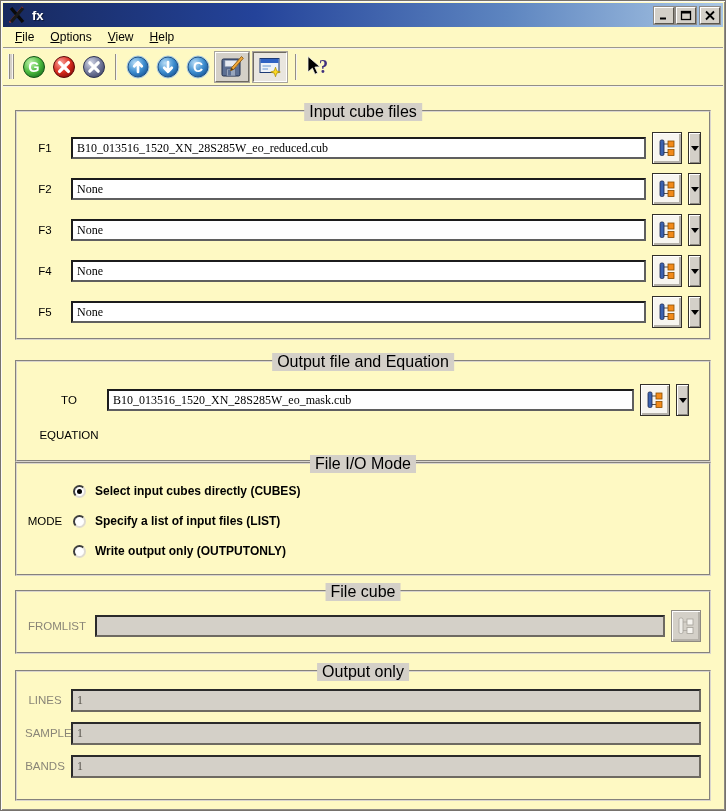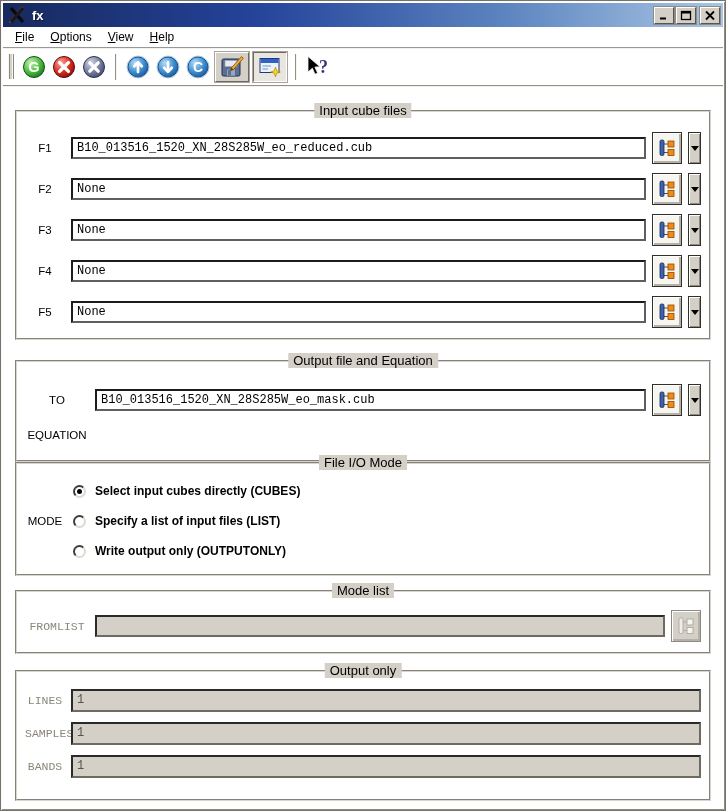--- a/index.html
+++ b/index.html
@@ -3,21 +3,21 @@
 <meta charset="utf-8">
 <style>
   html,body{margin:0;padding:0;}
   body{
     width:726px;height:811px;overflow:hidden;position:relative;
     background:#d4d0c8;
     font-family:"Liberation Sans","DejaVu Sans",sans-serif;
     font-size:12px;color:#000;
     -webkit-font-smoothing:antialiased;
   }
-  .window{position:absolute;inset:0;background:#ffffff;
+  .window{position:absolute;inset:0;background:#fef9c3;
     border:1px solid #76726c;
     box-shadow:inset 1px 1px 0 #fbfaf7, inset -1px -1px 0 #8e8a84;
     box-sizing:border-box;padding:2px;}
   
   .titlebar{height:24px;display:flex;align-items:center;
     background:linear-gradient(to right,#17295e 0%,#24439a 35%,#5d85c0 70%,#a9c6e4 100%);
     padding:0 3px;}
   .titlebar .ticon{width:18px;height:18px;margin-left:2px;flex:0 0 auto;}
   .titlebar .ttext{color:#fff;font-weight:bold;font-size:13px;margin-left:6px;flex:1 1 auto;
     text-shadow:1px 1px 1px rgba(0,0,0,.5);}
@@ -40,43 +40,43 @@
   .tbbtn{width:28px;height:28px;display:flex;align-items:center;justify-content:center;
     background:transparent;border:none;padding:0;margin:0 1px;cursor:default;}
   .tbbtn svg{display:block;}
   .tbbtn.framed{width:34px;height:30px;background:#d4d0c8;
     border:1px solid;border-color:#fff #6e6a62 #6e6a62 #fff;box-shadow:0 0 0 1px #a8a49c;margin:0 2px;}
   .tbbtn.pressed{background:#e9e6df;border-color:#6e6a62 #fff #fff #6e6a62;}
   
   .content{padding:0 12px;}
   .groupbox{position:relative;border:2px groove #d9d5cd;box-sizing:border-box;}
   .gtitle{position:absolute;top:-9px;left:50%;transform:translateX(-50%);
-    background:#d4d0c8;padding:0 5px;white-space:nowrap;font-size:13px;}
+    background:#d4d0c8;padding:0 5px;white-space:nowrap;font-size:16px;}
   
   .frow{display:grid;align-items:center;column-gap:6px;}
   .lab{text-align:center;font-size:11.5px;}
-  .lab.gray{color:#8a8678;font-family:Liberation Mono, monospace;}
+  .lab.gray{color:#8a8678;}
   input.tf{height:22px;box-sizing:border-box;background:#fff;
     border:2px solid;border-color:#1c1c1c #5f5f5f #5f5f5f #1c1c1c;
-    font-family:Liberation Mono, monospace;font-size:12px;
+    font-family:Liberation Serif, serif;font-size:12px;
     padding:0 4px;width:100%;outline:none;}
   input.tf:disabled,input.tf.dis{background:#d4d0c8;color:#57544d;border-color:#2a2a2a #6e6a62 #6e6a62 #2a2a2a;}
   .browsebtn{width:30px;height:32px;box-sizing:border-box;background:#f7f5f0;
     border:1px solid #33302b;box-shadow:inset 1px 1px 0 #fff,inset -2px -2px 0 #b5b1a9;
     display:flex;align-items:center;justify-content:center;padding:0;cursor:default;}
   .browsebtn.dis{background:#d4d0c8;border-color:#8e8a82;box-shadow:inset 1px 1px 0 #fff,inset -2px -2px 0 #b5b1a9;}
   .dropbtn{width:13px;height:32px;box-sizing:border-box;background:#d4d0c8;
     border:1px solid #33302b;box-shadow:inset 1px 1px 0 #fff,inset -1px -1px 0 #8e8a82;
     display:flex;align-items:center;justify-content:center;padding:0;cursor:default;}
   .dropbtn .tri{width:0;height:0;border-left:4px solid transparent;border-right:4px solid transparent;border-top:5px solid #000;}
   
   .g1{margin-top:24px;padding:20px 8px 10px;}
   .g1 .frow{grid-template-columns:40px 1fr 30px 13px;height:32px;margin-bottom:9px;}
   .g1 .frow:last-child{margin-bottom:0;}
-  .g2{margin-top:20px;padding:22px 8px 12px;}
+  .g2{margin-top:20px;padding:22px 20px 12px;}
   .g2 .frow.torow{grid-template-columns:64px 1fr 30px 13px;height:32px;margin-bottom:6px;}
   .g2 .frow.eqrow{grid-template-columns:64px 1fr 49px;height:26px;}
   .g3{padding:16px 8px 12px;}
   .g3 .mgrid{display:grid;grid-template-columns:40px 1fr;grid-auto-rows:22px;row-gap:8px;align-items:center;}
   .modelab{grid-column:1;grid-row:2;text-align:center;font-size:11.5px;}
   .radiorow{grid-column:2;display:flex;align-items:center;gap:9px;margin-left:8px;cursor:default;font-weight:bold;}
   .radio{width:13px;height:13px;border-radius:50%;background:#fff;box-sizing:border-box;
     border:2px solid;border-color:#3c3c3c #dedad2 #dedad2 #3c3c3c;position:relative;flex:0 0 auto;}
   .radio.checked::after{content:"";position:absolute;left:2px;top:2px;width:5px;height:5px;border-radius:50%;background:#000;}
   .radiolabel{font-size:12px;}
@@ -349,21 +349,21 @@
           <span class="radiolabel">Specify a list of input files (LIST)</span>
         </div>
         <div class="radiorow" style="grid-row:3">
           <span class="radio"></span>
           <span class="radiolabel">Write output only (OUTPUTONLY)</span>
         </div>
       </div>
     </div>
 
     <div class="groupbox g4">
-      <span class="gtitle">Mode list</span>
+      <span class="gtitle">File cube</span>
       <div class="frow">
         <span class="lab gray">FROMLIST</span>
         <input class="tf dis" type="text" disabled="" value="" style="">
         <button class="browsebtn dis">
           <svg width="20" height="20" viewBox="0 0 20 20">
             <path d="M7 6 H11 M7 14.5 H11" stroke="#b2aea6" stroke-width="1"></path>
             <rect x="3" y="2" width="4" height="15.5" rx="1.5" fill="#efede8" stroke="#a5a199" stroke-width="0.8"></rect>
             <rect x="11" y="3" width="6" height="6" fill="#f6f4ef" stroke="#a5a199" stroke-width="0.8"></rect>
             <rect x="11" y="11.5" width="6" height="6" fill="#f6f4ef" stroke="#a5a199" stroke-width="0.8"></rect>
           </svg>

